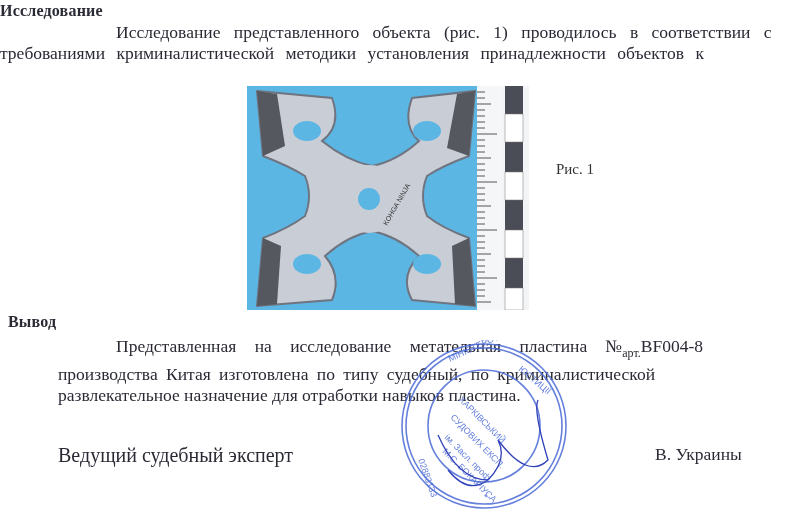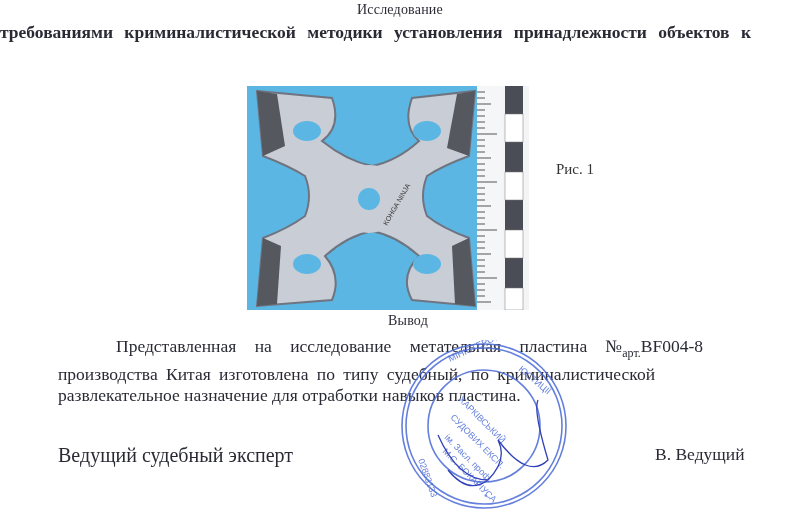--- a/index.html
+++ b/index.html
@@ -2,21 +2,21 @@
 <html><head>
 <meta charset="utf-8">
 <style>
   html, body { margin: 0; padding: 0; }
   body {
     width: 800px; height: 523px; background: #ffffff; position: relative; overflow: hidden;
     font-family: "Liberation Serif", "DejaVu Serif", serif; color: #2a2a35;
   }
   .abs { position: absolute; }
   .heading {
-    font-weight: normal; font-size: 14px; text-align: center; width: 800px; left: 0;
+    font-weight: bold; font-size: 16px; text-align: left; width: 800px; left: 0;
     color: #2b2b36; letter-spacing: 0.2px;
   }
   .para {
     font-size: 17.5px; line-height: 21px; text-align: justify; text-align-last: left;
   }
   .line { white-space: nowrap; display: block; }
   .just { display: flex; justify-content: space-between; }
   .photo {
     left: 247px; top: 86px; width: 282px; height: 224px;
     background: #5fb8e6; overflow: hidden;
@@ -27,21 +27,24 @@
   .caption { font-size: 15px; color: #333; }
   sub { font-size: 12px; }
   .stamp { left: 398px; top: 340px; width: 172px; height: 172px; }
 </style>
 </head>
 <body>
 
 <div class="abs heading" style="top:2px;">Исследование</div>
 
 <div class="abs para" style="left:58px; top:22px; width:726px;">
-  <span class="line" style="margin-left:-58px; word-spacing:7px;font-weight:bold;">требованиями криминалистической методики установления принадлежности объектов к</span>
+  <span class="line just" style="padding-left:58px;">
+      <span style="word-spacing:9px;">Исследование представленного объекта (рис. 1) проводилось в соответствии с</span>
+    </span>
+  <span class="line" style="margin-left:-58px; word-spacing:7px;">требованиями криминалистической методики установления принадлежности объектов к</span>
 </div>
 
 <div class="abs photo">
   <svg width="282" height="224" viewBox="0 0 282 224">
     <rect x="0" y="0" width="230" height="224" fill="#5cb6e4"></rect>
     <g fill="#c9cdd6" stroke="#6e7480" stroke-width="2">
       <path d="M10,5 L85,12 Q95,40 75,55 Q100,75 125,80 Q150,75 172,55 Q155,40 165,12 L228,5 L222,70 Q195,80 180,90 Q172,110 180,130 Q195,142 222,152 L228,220 L165,214 Q152,190 172,170 Q150,150 125,145 Q100,150 78,170 Q95,190 85,214 L10,220 L16,152 Q42,142 58,130 Q66,110 58,90 Q42,80 16,70 Z"></path>
     </g>
     <g fill="#55585f">
       <path d="M10,5 L30,8 L38,60 L16,70 Z"></path>
@@ -120,21 +123,21 @@
 
 <div class="abs heading" style="top:313px; left:8px;">Вывод</div>
 
 <div class="abs para" style="left:58px; top:336px; width:716px;">
   <span class="line" style="padding-left:58px; word-spacing:14px;"><span>Представленная на исследование метательная пластина</span> <span>№</span><sub>арт.</sub><span>BF004-8</span></span>
   <span class="line" style="word-spacing:4px;">производства Китая изготовлена по типу судебный, по криминалистической</span>
   <span class="line">развлекательное назначение для отработки навыков пластина.</span>
 </div>
 
 <div class="abs" style="left:58px; top:444px; font-size:20px;">Ведущий судебный эксперт</div>
-<div class="abs" style="left:655px; top:444px; font-size:17.5px;">В. Ведущий</div>
+<div class="abs" style="left:655px; top:444px; font-size:17.5px;">В. Украины</div>
 
 <div class="abs stamp">
   <svg width="172" height="172" viewBox="0 0 172 172">
     <g fill="none" stroke="#4a6ad6" stroke-width="1.6" opacity="0.85">
       <circle cx="86" cy="86" r="82"></circle>
       <circle cx="86" cy="86" r="78"></circle>
       <circle cx="86" cy="86" r="56"></circle>
     </g>
     <g fill="#4a6ad6" font-family="Liberation Sans, sans-serif" font-size="9" opacity="0.85">
       <text x="52" y="22" transform="rotate(-25 52 22)">МІНІСТЕРСТВО</text>

